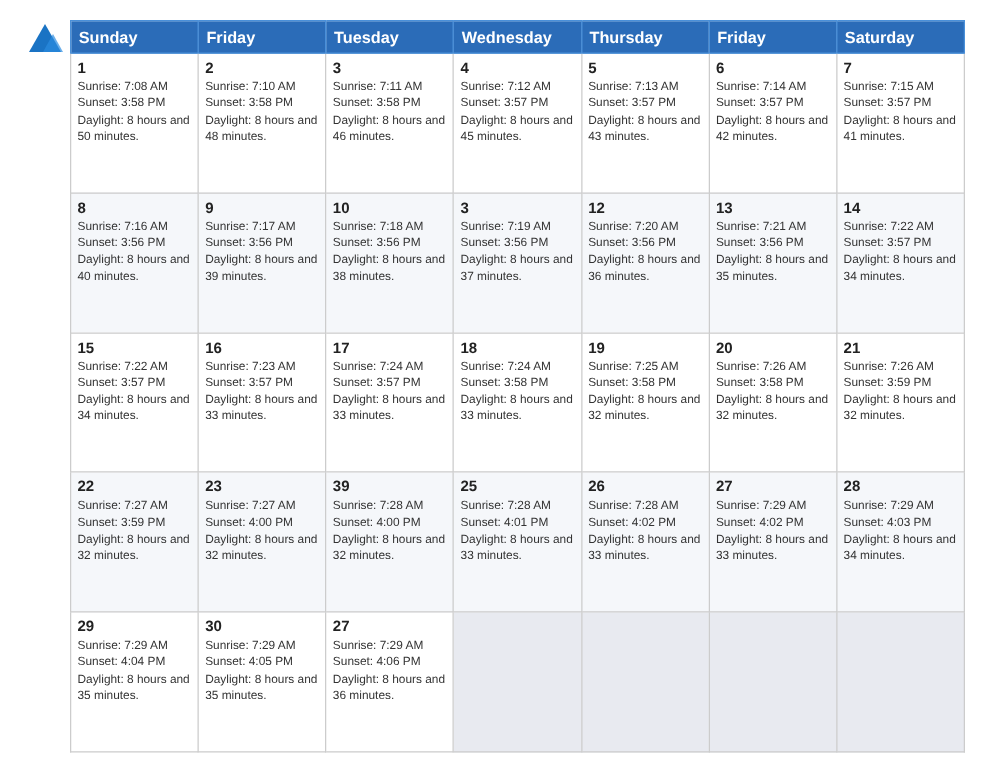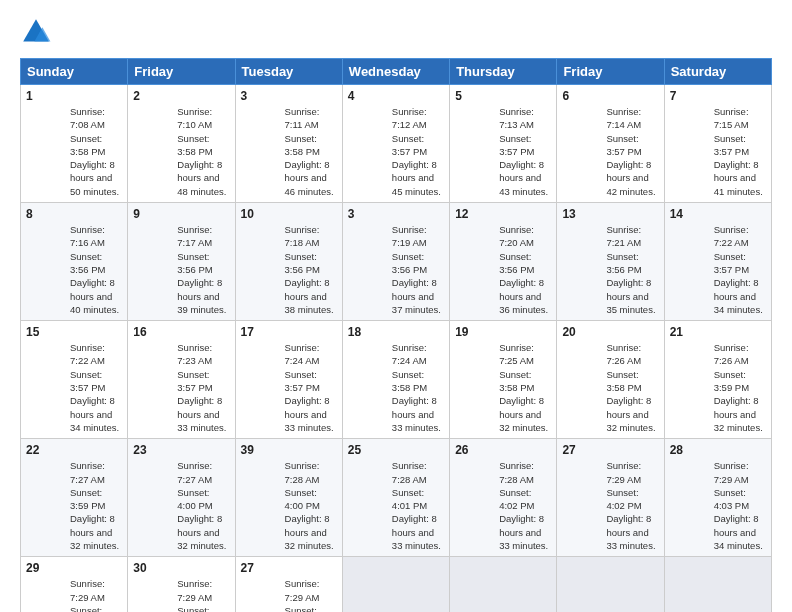--- a/index.html
+++ b/index.html
@@ -8,21 +8,21 @@
       height: 612px;
       font-family: Arial, sans-serif;
       background: #fff;
       overflow: hidden;
     }
     .page {
       width: 792px;
       height: 612px;
       padding: 16px 20px 10px 20px;
       display: flex;
-      flex-direction: column;
+      flex-direction: row;
     }
     .header {
       display: flex;
       justify-content: space-between;
       align-items: flex-start;
       margin-bottom: 10px;
     }
     .logo {
       display: flex;
       align-items: center;
@@ -87,21 +87,20 @@
       font-size: 12px;
       font-weight: bold;
       color: #222;
       display: block;
       margin-bottom: 2px;
     }
     .day-info {
       font-size: 9.5px;
       line-height: 1.4;
       color: #333;
-      margin-left: 44px;
     }
     table {
       width: 100%;
       border-collapse: collapse;
     }
   </style>
 </head>
 <body>
 
 <div class="page">

